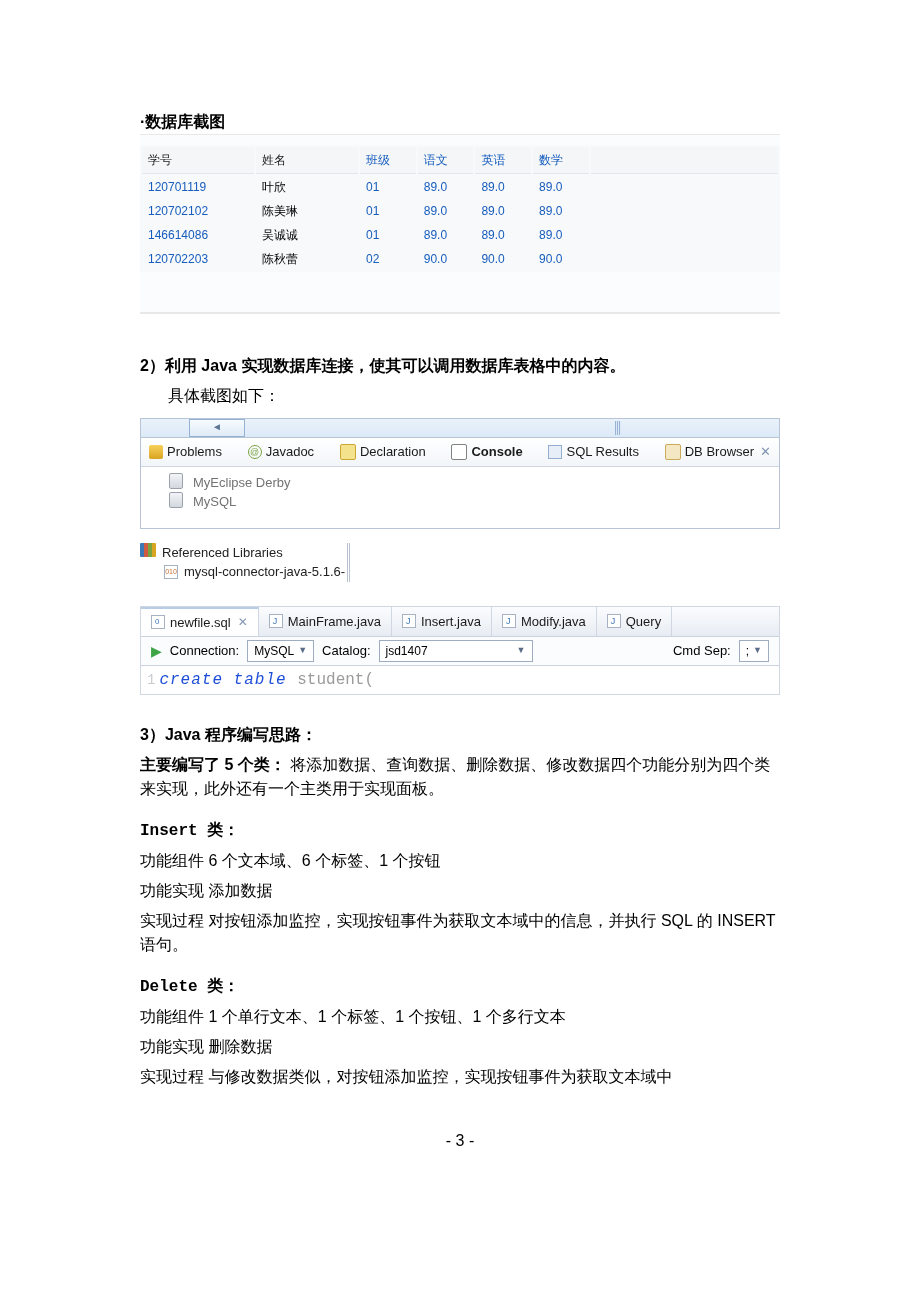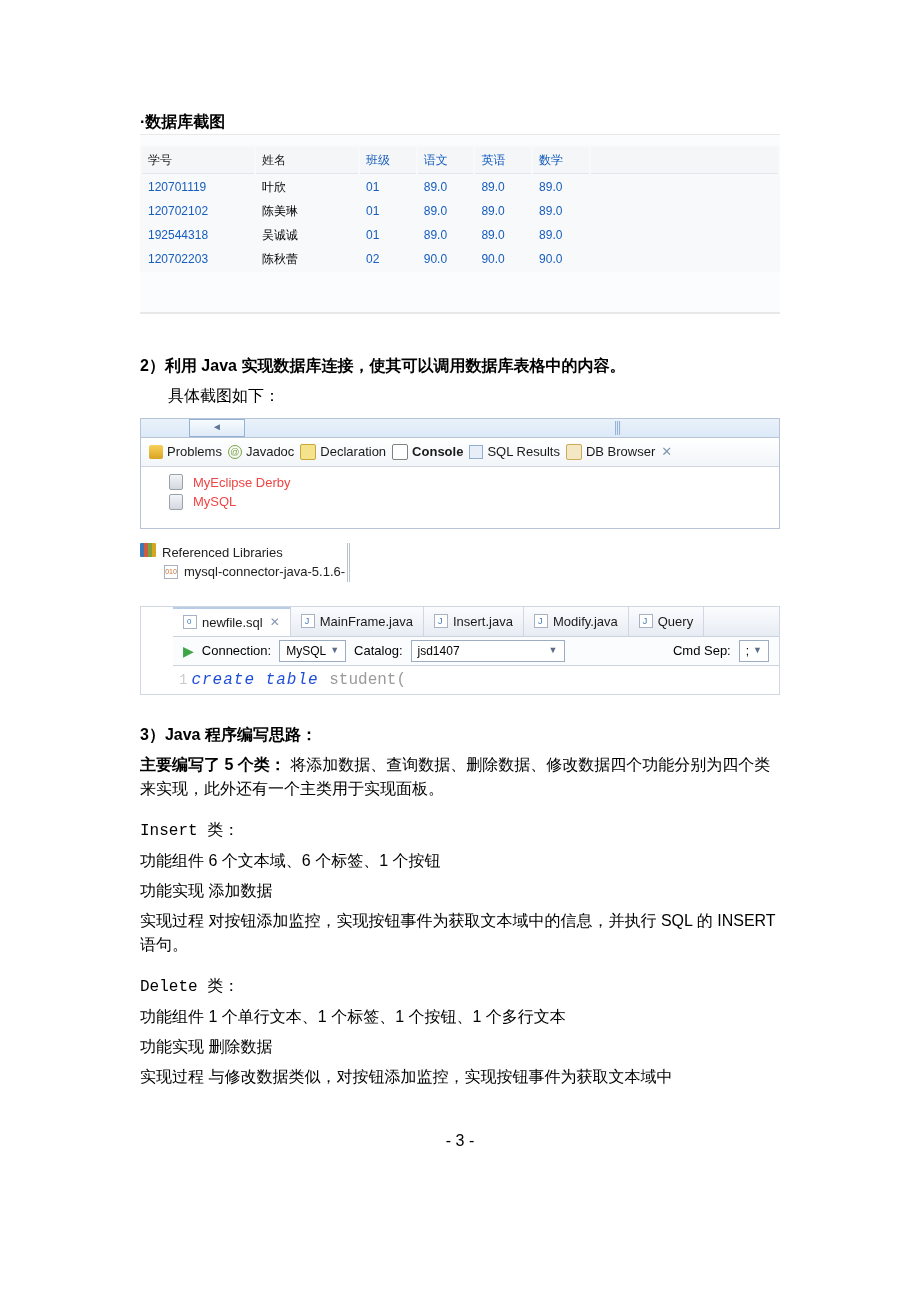--- a/index.html
+++ b/index.html
@@ -10,21 +10,21 @@
     line-height: 1.5;
     color: #000;
     background: #fff;
     width: 920px;
     box-sizing: border-box;
   }
   .heading {
     font-weight: bold;
   }
   .section-heading {
-    font-weight: normal;
+    font-weight: bold;
     margin-top: 18px;
   }
 
   
   .db-table {
     border: 0;
     margin-top: 10px;
     width: 100%;
     font-family: "Microsoft YaHei", sans-serif;
     font-size: 12px;
@@ -85,20 +85,21 @@
     width:6px; height:14px; margin-left:370px;
     background: repeating-linear-gradient(90deg,#9ab3d4 0 1px,#dce9f8 1px 2px);
   }
   .tab-row {
     display:flex;
     align-items:center;
     padding: 4px 8px;
     gap:6px;
     background: linear-gradient(#fff,#f2f5f9);
     border-bottom:1px solid #d0d7e2;
+    justify-content:space-between;
   }
   .tab-row .tab {
     display:flex;
     align-items:center;
     gap:4px;
     color:#1a1a1a;
   }
   .tab-row .tab.active { font-weight:bold; }
   .icon { width:14px; height:14px; display:inline-block; }
   .icon-problems { background:linear-gradient(#f7d15a,#d8a422); border-radius:2px; }
@@ -109,21 +110,21 @@
   .icon-db { background:#f3e7c4; border:1px solid #cbaa59; border-radius:2px; }
   .icon-cylinder {
     width:12px;height:14px;border:1px solid #9aa2ab;border-radius:2px;
     background:linear-gradient(#f2f4f7,#d3d8df);
     display:inline-block;margin-right:4px;
   }
   .tree {
     padding:6px 10px 16px 28px;
     background:#fff;
   }
-  .tree-row { display:flex; align-items:center; gap:6px; color:#ef4444; }
+  .tree-row { display:flex; gap:6px; color:#737373; }
 
   
   .ref-lib {
     margin-top:14px;
     font-family:"Segoe UI","Microsoft YaHei",sans-serif;
     font-size:13px;
     display:inline-block;
     padding-right:2px;
     border-right:3px double #b9c3cf;
   }
@@ -136,21 +137,20 @@
   .icon-jar {
     width:14px;height:14px;background:#fff;border:1px solid #a7b2c2;box-sizing:border-box;font-size:7px;color:#cb6f33;text-align:center;line-height:12px;
   }
 
   
   .editor-box {
     margin-top:24px;
     font-family:"Segoe UI","Microsoft YaHei",sans-serif;
     font-size:13px;
     border:1px solid #d0d7e2;
-    padding-left:32px;
   }
   .editor-tabs {
     display:flex;
     background:linear-gradient(#fbfcfe,#e7ecf3);
     border-bottom:1px solid #cbd3df;
   }
   .etab {
     display:flex; align-items:center; gap:5px;
     padding:4px 10px; border-right:1px solid #d0d7e2;
     color:#1a1a1a;
@@ -225,21 +225,21 @@
         <tr>
           <td class="c-id">120702102</td>
           <td class="c-name">陈美琳</td>
           <td class="num">01</td>
           <td class="num">89.0</td>
           <td class="num">89.0</td>
           <td class="num">89.0</td>
           <td></td>
         </tr>
         <tr>
-          <td class="c-id">192544318</td>
+          <td class="c-id">146614086</td>
           <td class="c-name">吴诚诚</td>
           <td class="num">01</td>
           <td class="num">89.0</td>
           <td class="num">89.0</td>
           <td class="num">89.0</td>
           <td></td>
         </tr>
         <tr>
           <td class="c-id">120702203</td>
           <td class="c-name">陈秋蕾</td>

